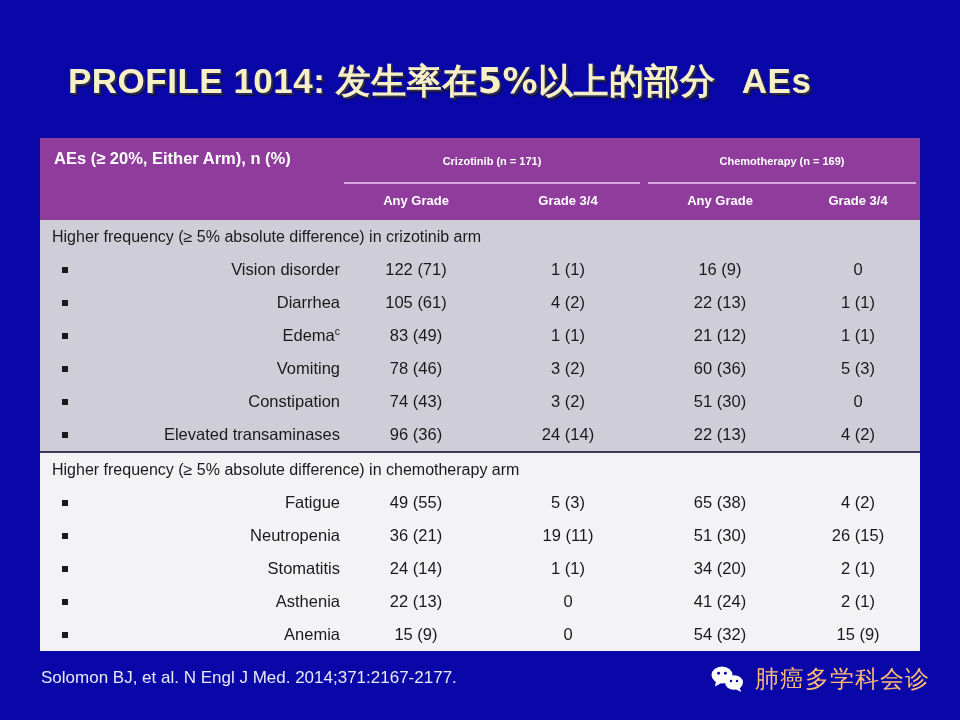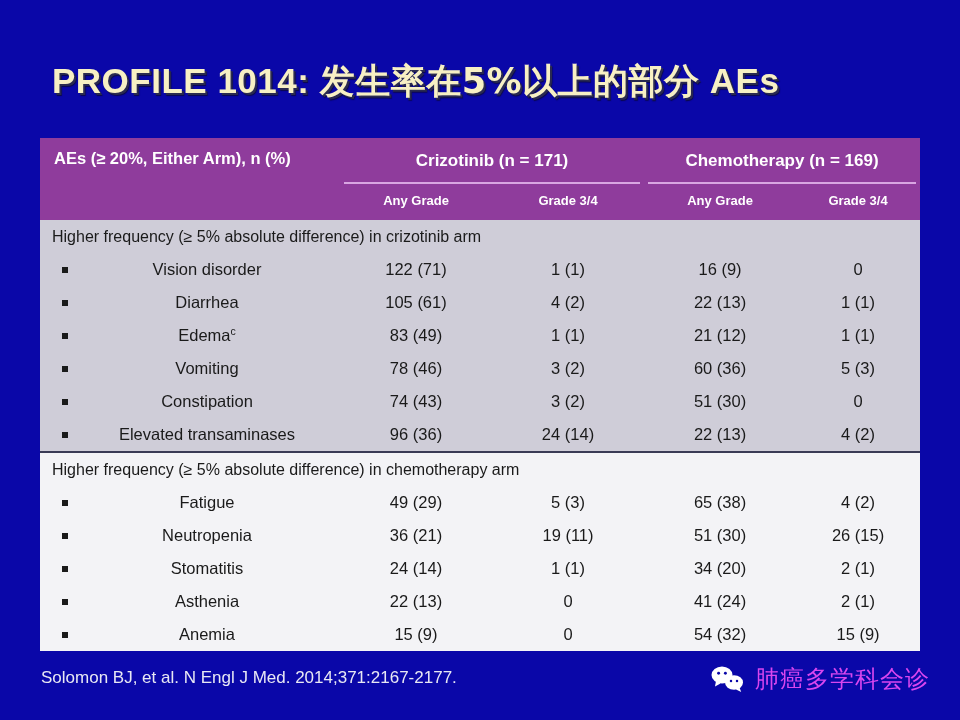--- a/index.html
+++ b/index.html
@@ -22,21 +22,21 @@
     top: 58px;
     font-size: 35px;
     font-weight: bold;
     color: #f7f0c4;
     letter-spacing: 0.5px;
     white-space: nowrap;
     text-shadow:
       2px 2px 0 #2a2a50,
       2.5px 2.5px 1px rgba(10,8,60,0.85);
   }
-  .slide-title .t-en { font-family: "Liberation Sans", sans-serif; }
+  .slide-title .t-en { font-family: "Liberation Sans", sans-serif; margin-left: 16px; }
   .slide-title .t-cn { font-family: "DejaVu Sans", sans-serif; }
 
   
   .table-wrap {
     position: absolute;
     left: 40px;
     top: 138px;
     width: 851px;
   }
   table.aes {
@@ -58,21 +58,21 @@
   }
   td.hdr-stub {
     padding: 9px 0 9px 14px !important;
     font-size: 16.5px;
     line-height: 1.35;
     text-align: left;
     vertical-align: top !important;
   }
   td.hdr-group {
     text-align: center;
-    font-size: 17px;
+    font-size: 11px;
     height: 46px;
     position: relative;
   }
   td.hdr-group .rule {
     position: absolute;
     left: 4px; right: 4px;
     bottom: 0;
     height: 2px;
     background: #d9a6e2;
   }
@@ -97,21 +97,21 @@
     padding-left: 12px !important;
     font-size: 16px;
     white-space: nowrap;
   }
   tr.sect-divider td {
     height: 2px;
     padding: 0;
     background: #3a3a55;
   }
   td.item {
-    text-align: center;
+    text-align: right;
     padding-left: 34px !important;
     font-size: 16.5px;
     position: relative;
     white-space: nowrap;
   }
   td.item .bullet {
     position: absolute;
     left: 22px;
     top: 50%;
     transform: translateY(-50%);
@@ -155,21 +155,21 @@
     gap: 10px;
   }
   .wechat-badge .wx-icon {
     display: block;
     width: 34px;
     height: 28px;
   }
   .wechat-badge .wx-text {
     font-family: "DejaVu Sans", sans-serif;
     font-size: 24px;
-    color: #d946ef;
+    color: #fdba74;
     letter-spacing: 1px;
     white-space: nowrap;
     text-align: right;
   }
 </style>
 </head>
 <body>
 
 <div class="slide-title">
   <span class="t-en">PROFILE 1014: </span><span class="t-cn">发生率在5%以上的部分</span><span class="t-en"> AEs</span>
@@ -256,21 +256,21 @@
       <tr class="sect-divider">
           <td colspan="5"></td>
         </tr>
 
       <tr class="sect-b">
         <td class="sect-head" colspan="5">Higher  frequency  (≥ 5% absolute  difference)  in chemotherapy  arm</td>
       </tr>
 
       <tr class="sect-b">
         <td class="item"><span class="bullet"></span><span>Fatigue</span></td>
-        <td class="val">49 (29)</td>
+        <td class="val">49 (55)</td>
         <td class="val">5 (3)</td>
         <td class="val">65 (38)</td>
         <td class="val">4 (2)</td>
       </tr>
       <tr class="sect-b">
         <td class="item"><span class="bullet"></span><span>Neutropenia</span></td>
         <td class="val">36 (21)</td>
         <td class="val">19 (11)</td>
         <td class="val">51 (30)</td>
         <td class="val">26 (15)</td>

